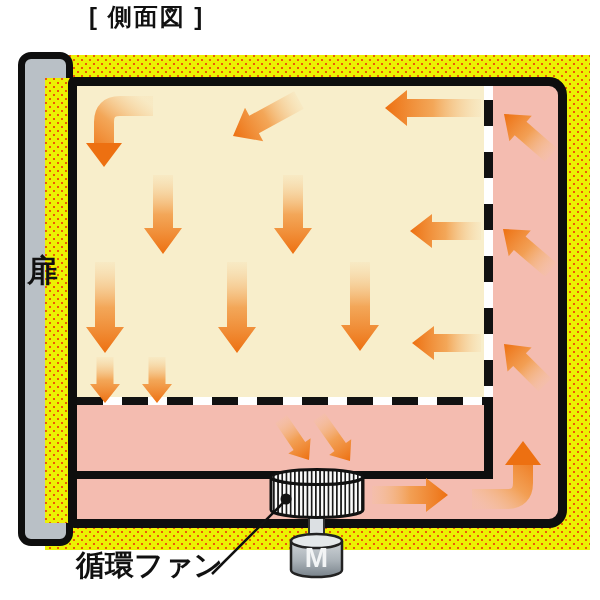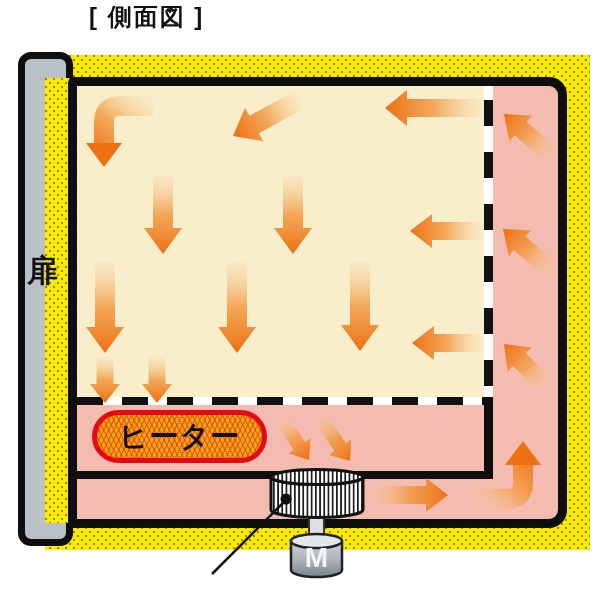--- a/index.html
+++ b/index.html
@@ -51,23 +51,20 @@
   <div id="insulation" class="abs dotted"></div>
   <div id="door" class="abs"></div>
   <div id="door-strip" class="abs dotted"></div>
   <div id="cabinet" class="abs"></div>
   <div id="chamber" class="abs"></div>
   <div id="vdash" class="abs"></div>
   <div id="hdash" class="abs"></div>
   <div id="vsolid" class="abs"></div>
   <div id="hsolid" class="abs"></div>
 
-  <div id="heater" class="abs">
-    <span id="heater-label">ヒーター</span>
-  </div>
 
   <svg id="airflow-svg" class="abs" viewBox="0 0 600 600" xmlns="http://www.w3.org/2000/svg">
     <defs id="svg-defs">
       <pattern id="fanstripe" width="4.2" height="6" patternUnits="userSpaceOnUse">
         <rect width="4.2" height="6" fill="#fbfbfb"></rect>
         <rect x="0" width="1.7" height="6" fill="#1a1a1a"></rect>
       </pattern>
       <linearGradient id="motorg" x1="0" y1="0" x2="0" y2="1">
         <stop offset="0" stop-color="#cfd4d8"></stop>
         <stop offset="0.55" stop-color="#aab2b8"></stop>
@@ -201,13 +198,14 @@
     </g>
     <g>
       <path d="M 271 477 L 271 510 A 46 7.5 0 0 0 363 510 L 363 477 A 46 7.5 0 0 1 271 477 Z" fill="url(#fanstripe)" stroke="#111" stroke-width="3"></path>
       <ellipse cx="317" cy="477" rx="46" ry="7.5" fill="url(#fanstripe)" stroke="#111" stroke-width="3"></ellipse>
     </g>
     <line x1="212" y1="574" x2="286" y2="500" stroke="#111" stroke-width="2.5"></line>
     <circle cx="286" cy="499" r="5.5" fill="#111"></circle>
   </svg>
 
   <div id="door-label" class="lbl">扉</div>
+  <div id="fan-label" class="lbl">循環ファン</div>
 </div>
 
 </body></html>

